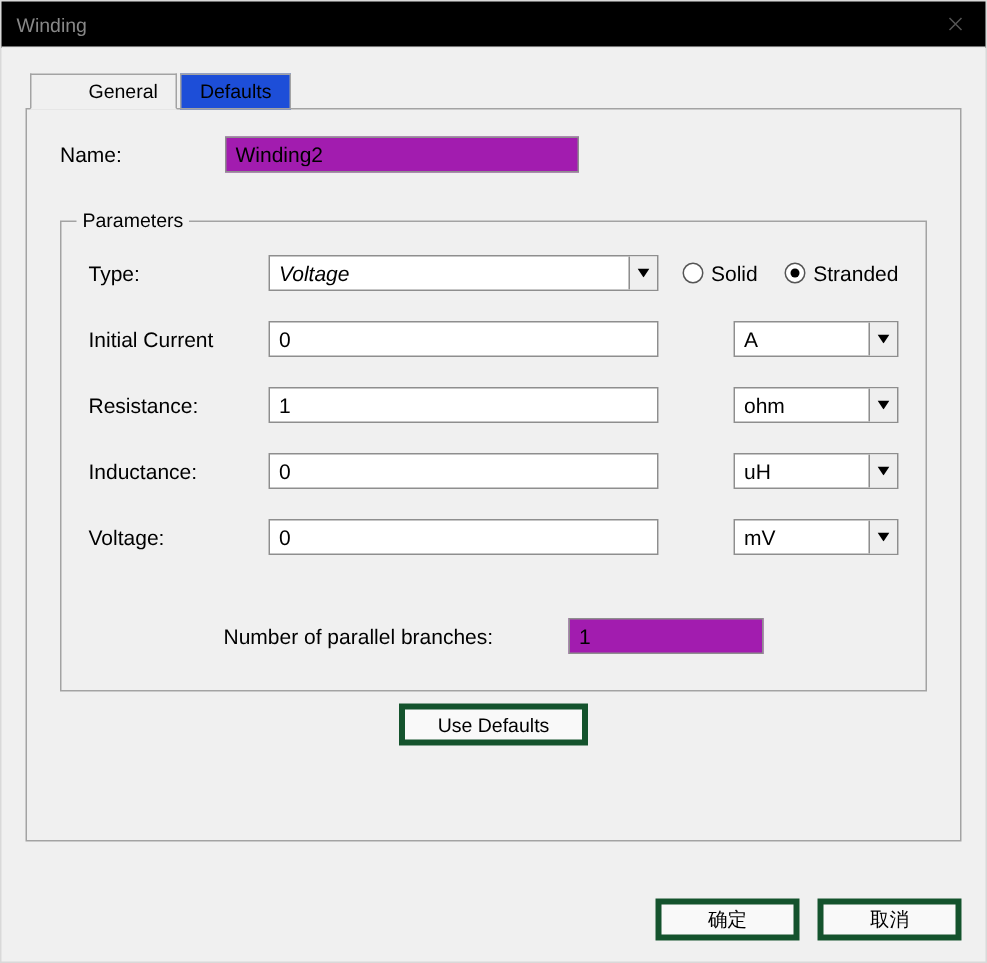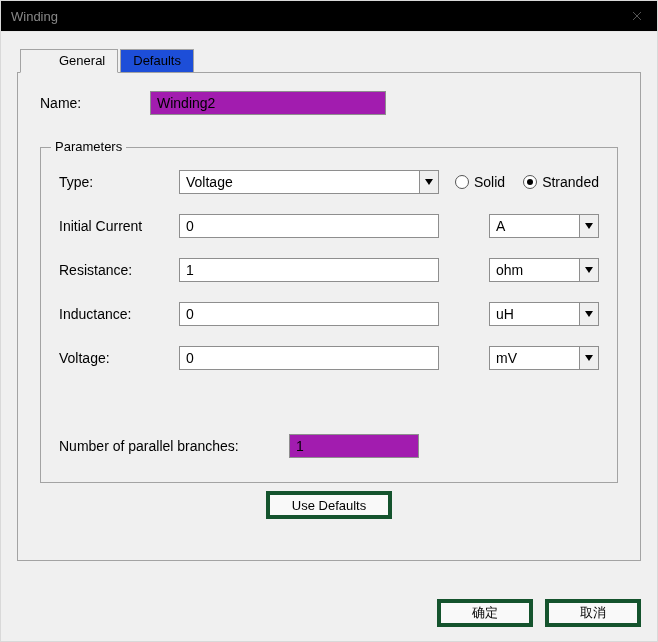--- a/index.html
+++ b/index.html
@@ -134,21 +134,21 @@
     width: 260px;
     height: 24px;
     border: 1px solid #8e8e8e;
     background: #fff;
     display: flex;
     align-items: center;
     justify-content: space-between;
     box-sizing: border-box;
     font-size: 14px;
   }
-  .combo .cval { padding: 0 6px; }
+  .combo .cval { padding: 0 6px; font-style: italic; }
   .combo .cbtn {
     width: 18px;
     height: 100%;
     border-left: 1px solid #8e8e8e;
     display: flex;
     align-items: center;
     justify-content: center;
     background: #efefef;
   }
   .cbtn svg { display:block; }
@@ -184,22 +184,23 @@
   }
   .unit .uval { padding: 0 6px; }
   .unit .ubtn {
     width: 18px; height: 100%; border-left: 1px solid #8e8e8e;
     display:flex; align-items:center; justify-content:center; background:#efefef;
   }
 
   .parallel-row {
     display: flex;
     align-items: center;
-    margin-top: 64px;
+    margin-top: 42px;
     margin-bottom: 10px;
+    justify-content: center;
   }
   .parallel-row .plbl2 {
     width: 230px;
     font-size: 14px;
   }
   .parin { width: 130px; }
 
   .usebtnrow {
     display:flex;
     justify-content:center;

